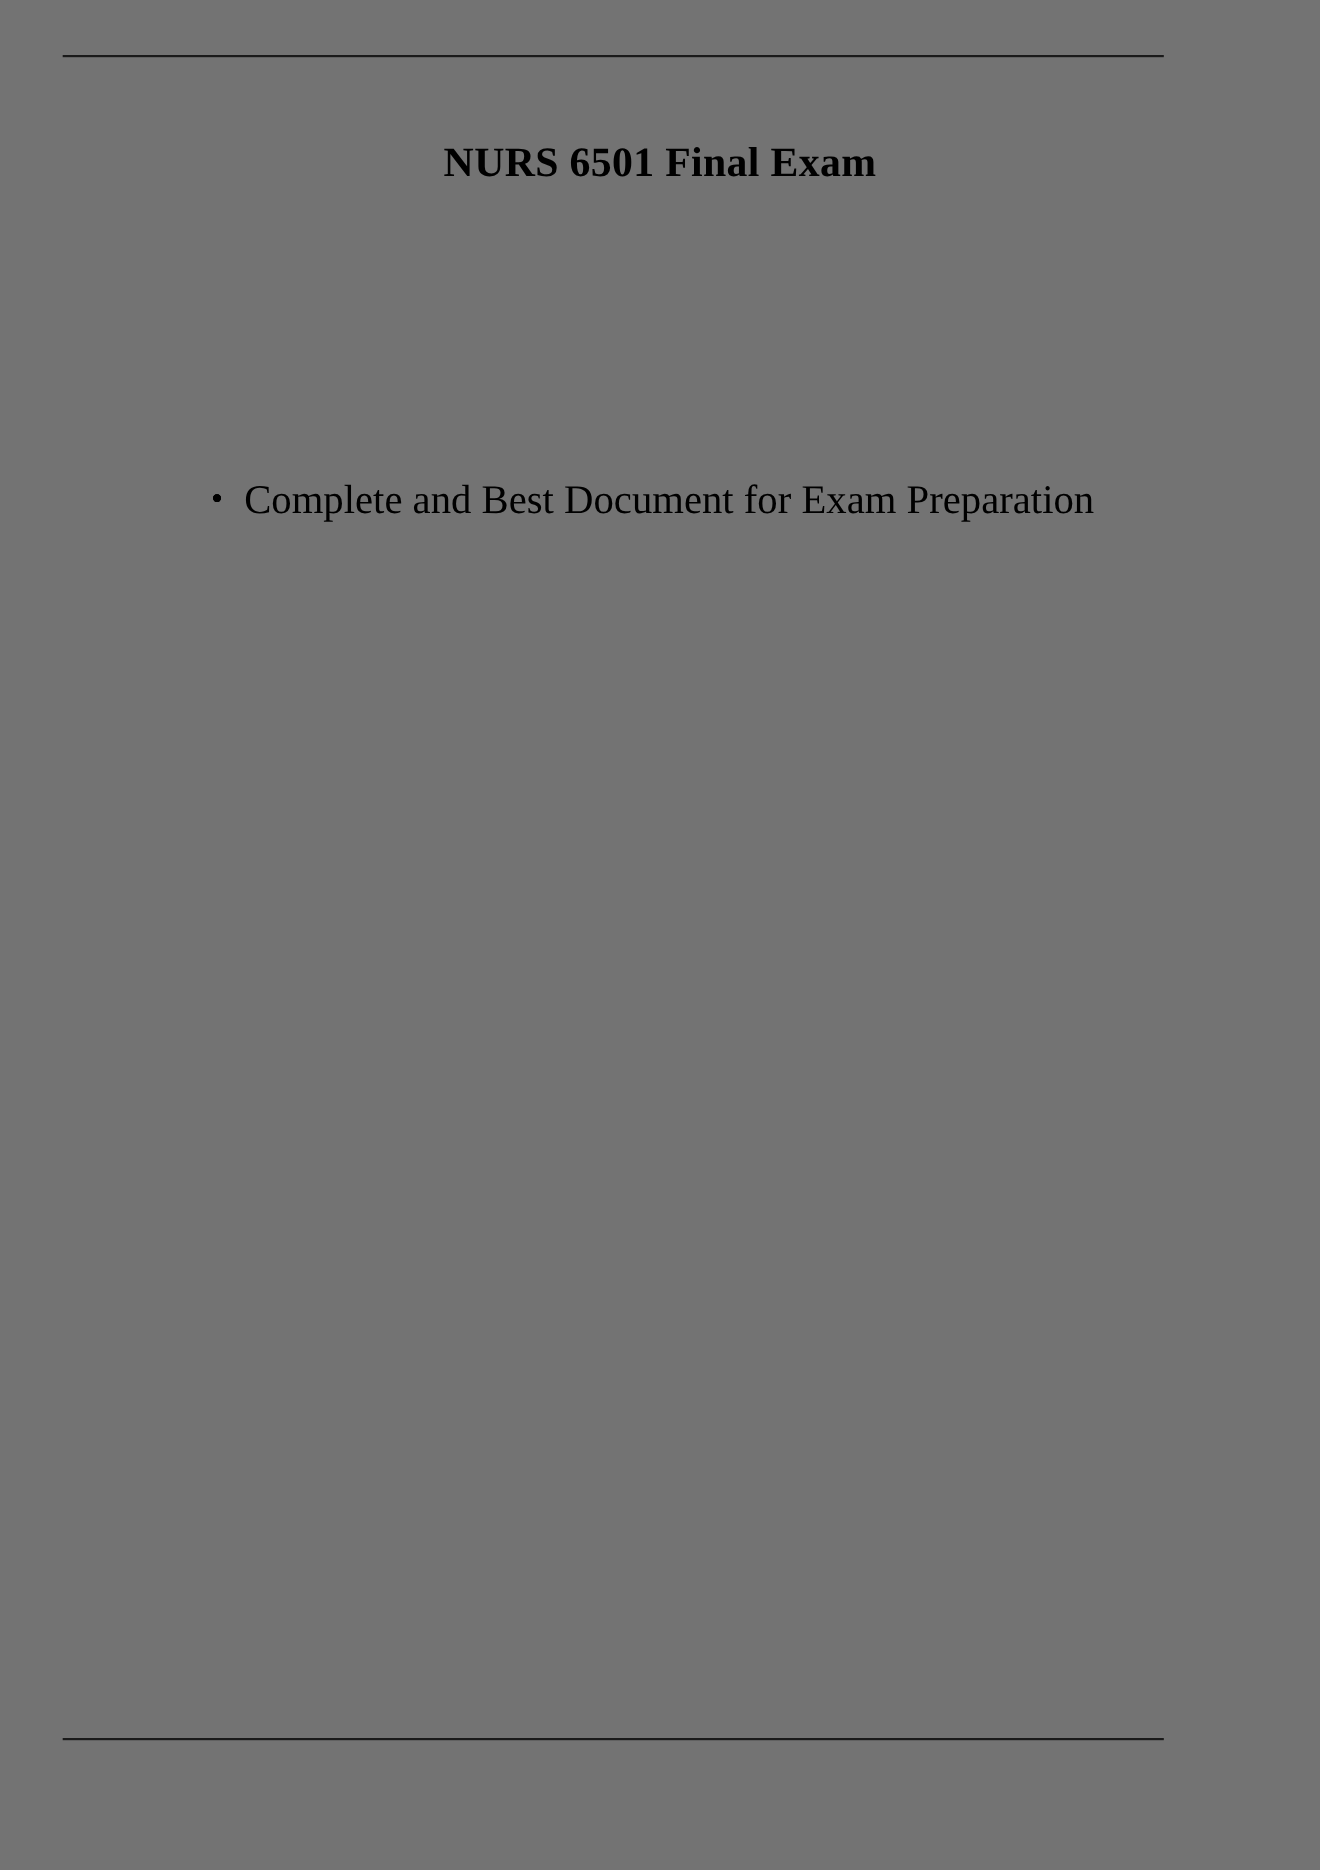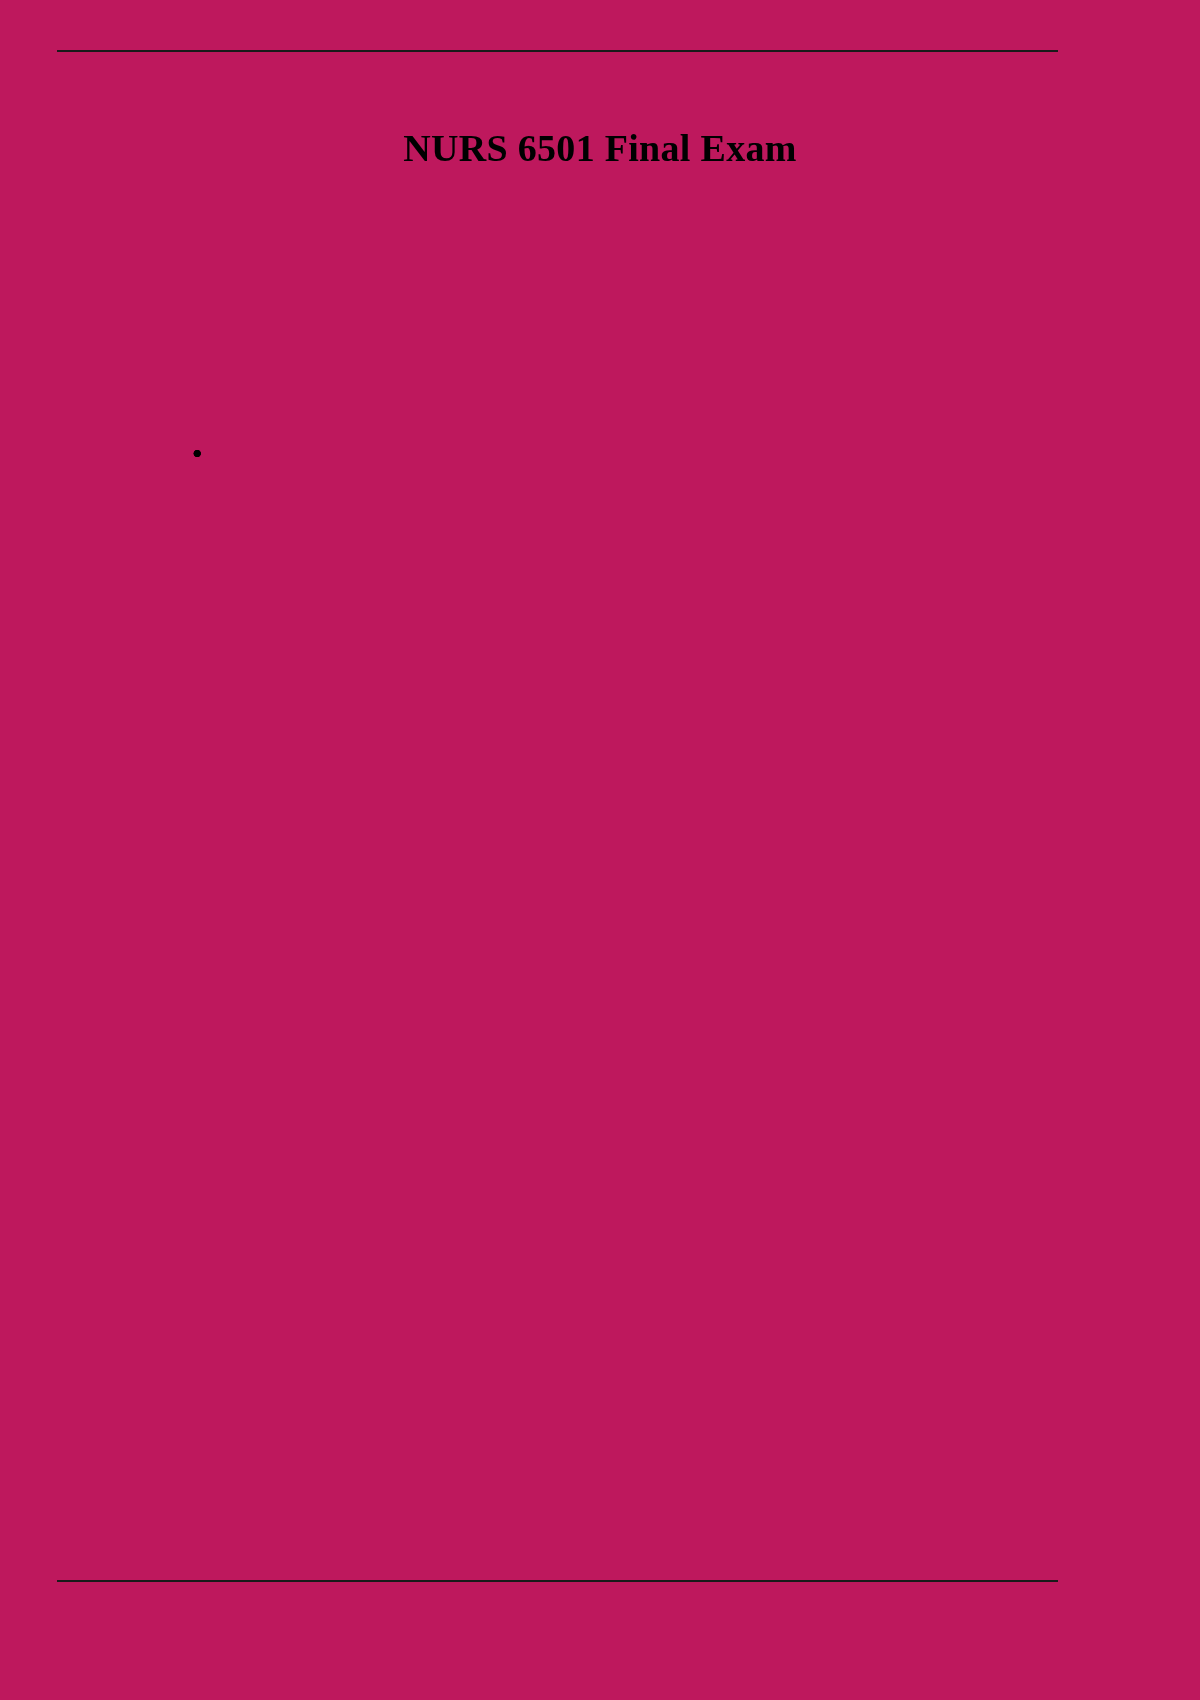--- a/index.html
+++ b/index.html
@@ -15,21 +15,21 @@
     color: #000000;
     overflow: hidden;
   }
 
   .page {
     position: absolute;
     left: 0;
     top: 0;
     width: 1200px;
     height: 1700px;
-    background: #be185d;
+    background: #737373;
   }
 
   
   .rule {
     position: absolute;
     left: 57px;
     width: 1001px;
     height: 0;
     border-top: 2px solid #1a1a1a;
   }
@@ -84,19 +84,20 @@
     <div class="bullet-item">
       <span class="dot">•</span>
     </div>
 
     <div class="bullet-item">
       <span class="dot">•</span>
     </div>
 
     <div class="bullet-item">
       <span class="dot">•</span>
+      <span>Complete and Best Document for Exam Preparation</span>
     </div>
 
   </div>
 
   <div class="rule rule-bottom"></div>
 
 </div>
 
 </body></html>

